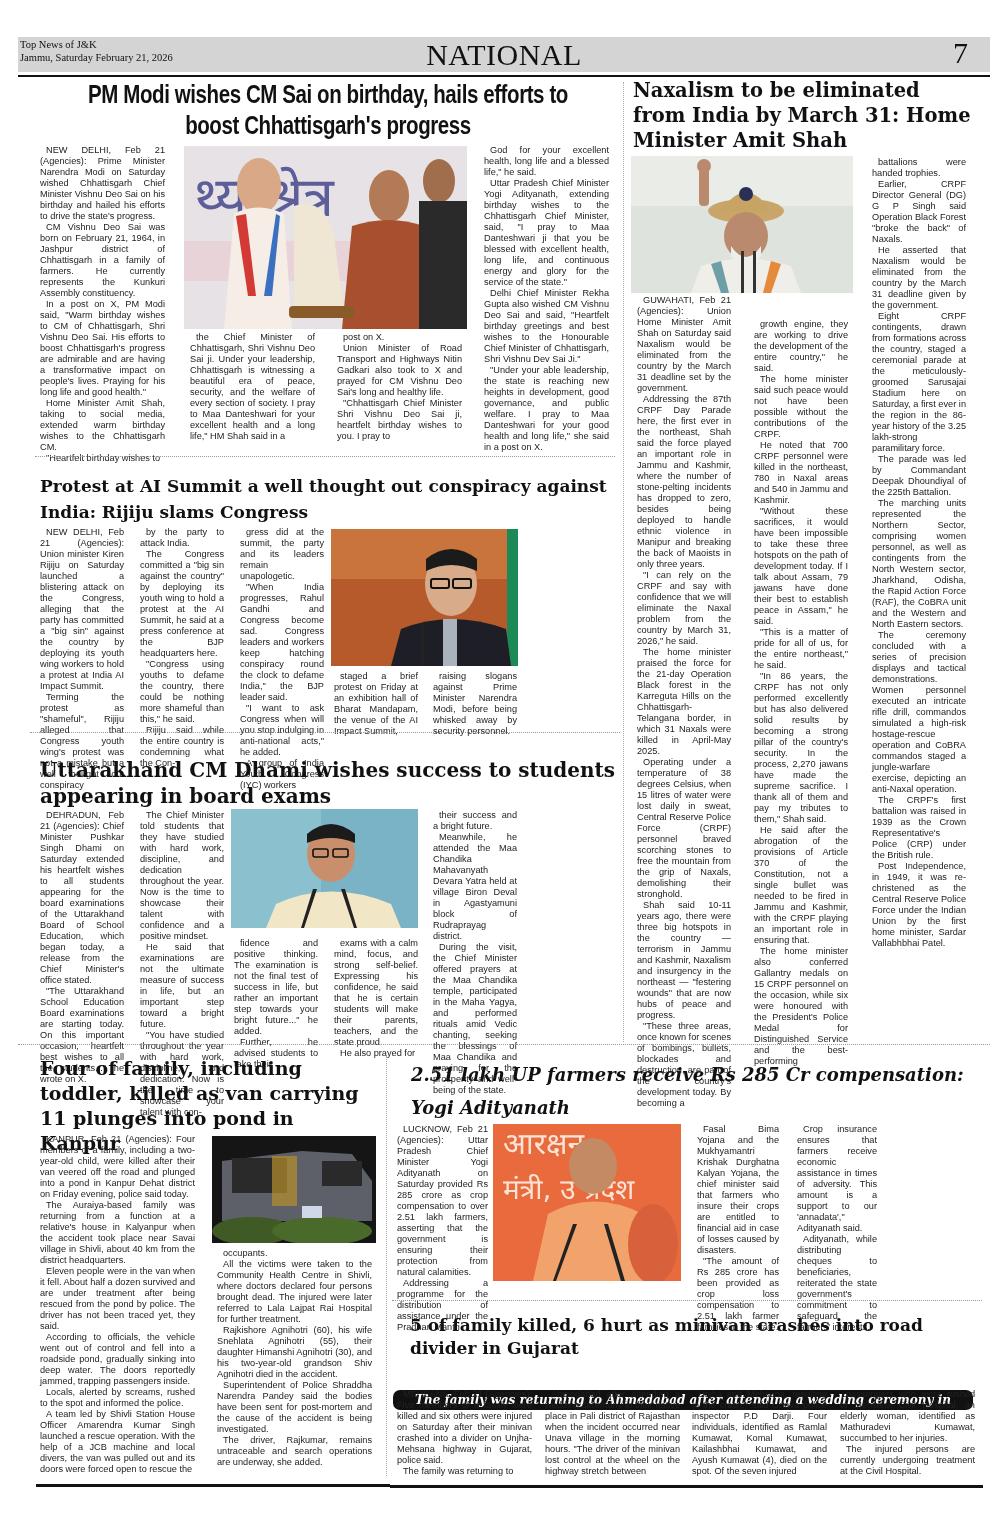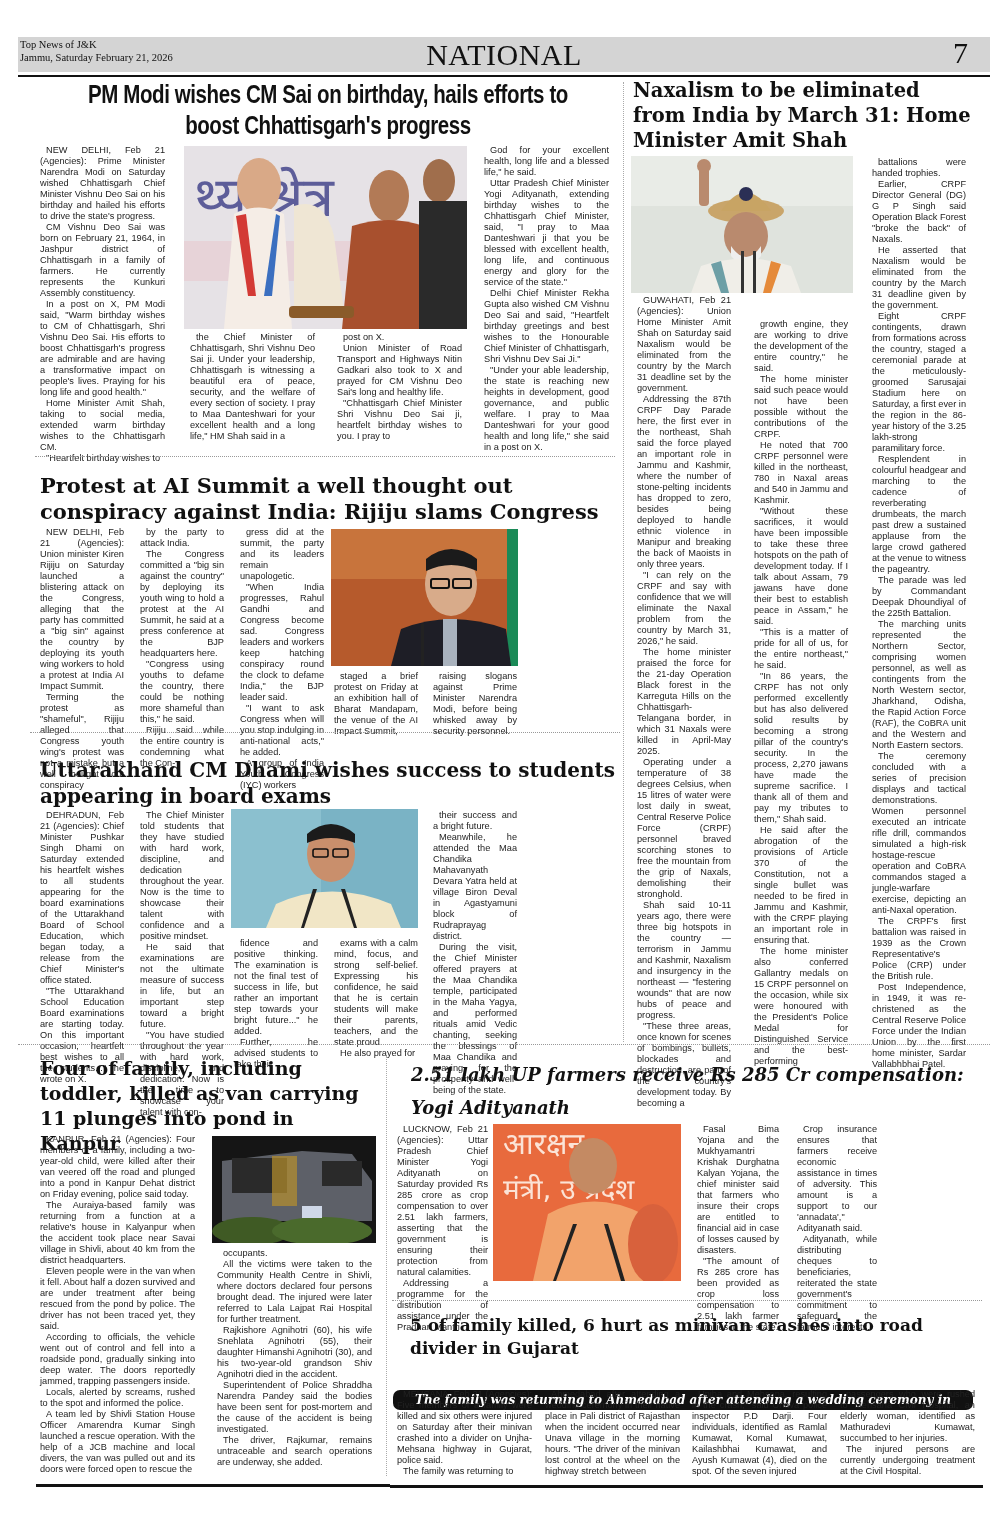--- a/index.html
+++ b/index.html
@@ -113,31 +113,30 @@
       <p>"This is a matter of pride for all of us, for the entire northeast," he said.</p>
       <p>"In 86 years, the CRPF has not only performed excellently but has also delivered solid results by becoming a strong pillar of the country's security. In the process, 2,270 jawans have made the supreme sacrifice. I thank all of them and pay my tributes to them," Shah said.</p>
       <p>He said after the abrogation of the provisions of Article 370 of the Constitution, not a single bullet was needed to be fired in Jammu and Kashmir, with the CRPF playing an important role in ensuring that.</p>
       <p>The home minister also conferred Gallantry medals on 15 CRPF personnel on the occasion, while six were honoured with the President's Police Medal for Distinguished Service and the best-performing</p>
     </div>
   <div class="abs col" style="left:872px; top:157px; width:94px;">
       <p>battalions were handed trophies.</p>
       <p>Earlier, CRPF Director General (DG) G P Singh said Operation Black Forest "broke the back" of Naxals.</p>
       <p>He asserted that Naxalism would be eliminated from the country by the March 31 deadline given by the government.</p>
       <p>Eight CRPF contingents, drawn from formations across the country, staged a ceremonial parade at the meticulously-groomed Sarusajai Stadium here on Saturday, a first ever in the region in the 86-year history of the 3.25 lakh-strong paramilitary force.</p>
-      <p>Resplendent in colourful headgear and marching to the cadence of reverberating drumbeats, the march past drew a sustained applause from the large crowd gathered at the venue to witness the pageantry.</p>
       <p>The parade was led by Commandant Deepak Dhoundiyal of the 225th Battalion.</p>
       <p>The marching units represented the Northern Sector, comprising women personnel, as well as contingents from the North Western sector, Jharkhand, Odisha, the Rapid Action Force (RAF), the CoBRA unit and the Western and North Eastern sectors.</p>
       <p>The ceremony concluded with a series of precision displays and tactical demonstrations. Women personnel executed an intricate rifle drill, commandos simulated a high-risk hostage-rescue operation and CoBRA commandos staged a jungle-warfare exercise, depicting an anti-Naxal operation.</p>
       <p>The CRPF's first battalion was raised in 1939 as the Crown Representative's Police (CRP) under the British rule.</p>
       <p>Post Independence, in 1949, it was re-christened as the Central Reserve Police Force under the Indian Union by the first home minister, Sardar Vallabhbhai Patel.</p>
     </div>
 </div>
 
 <div>
-  <div class="abs headline" style="left:40px; top:473px; width:580px; font-size:21px; line-height:26px;">Protest at AI Summit a well thought out conspiracy against India: Rijiju slams Congress</div>
+  <div class="abs headline" style="left:40px; top:473px; width:580px; font-size:17px; line-height:26px;">Protest at AI Summit a well thought out conspiracy against India: Rijiju slams Congress</div>
   <div class="abs col" style="left:40px; top:527px; width:84px;">
       <p>NEW DELHI, Feb 21 (Agencies): Union minister Kiren Rijiju on Saturday launched a blistering attack on the Congress, alleging that the party has committed a "big sin" against the country by deploying its youth wing workers to hold a protest at India AI Impact Summit.</p>
       <p>Terming the protest as "shameful", Rijiju alleged that Congress youth wing's protest was not a mistake but a well thought out conspiracy</p>
     </div>
   <div class="abs col" style="left:140px; top:527px; width:84px;">
       <p>by the party to attack India.</p>
       <p>The Congress committed a "big sin against the country" by deploying its youth wing to hold a protest at the AI Summit, he said at a press conference at the BJP headquarters here.</p>
       <p>"Congress using youths to defame the country, there could be nothing more shameful than this," he said.</p>
       <p>Rijiju said while the entire country is condemning what the Con-</p>
     </div>

